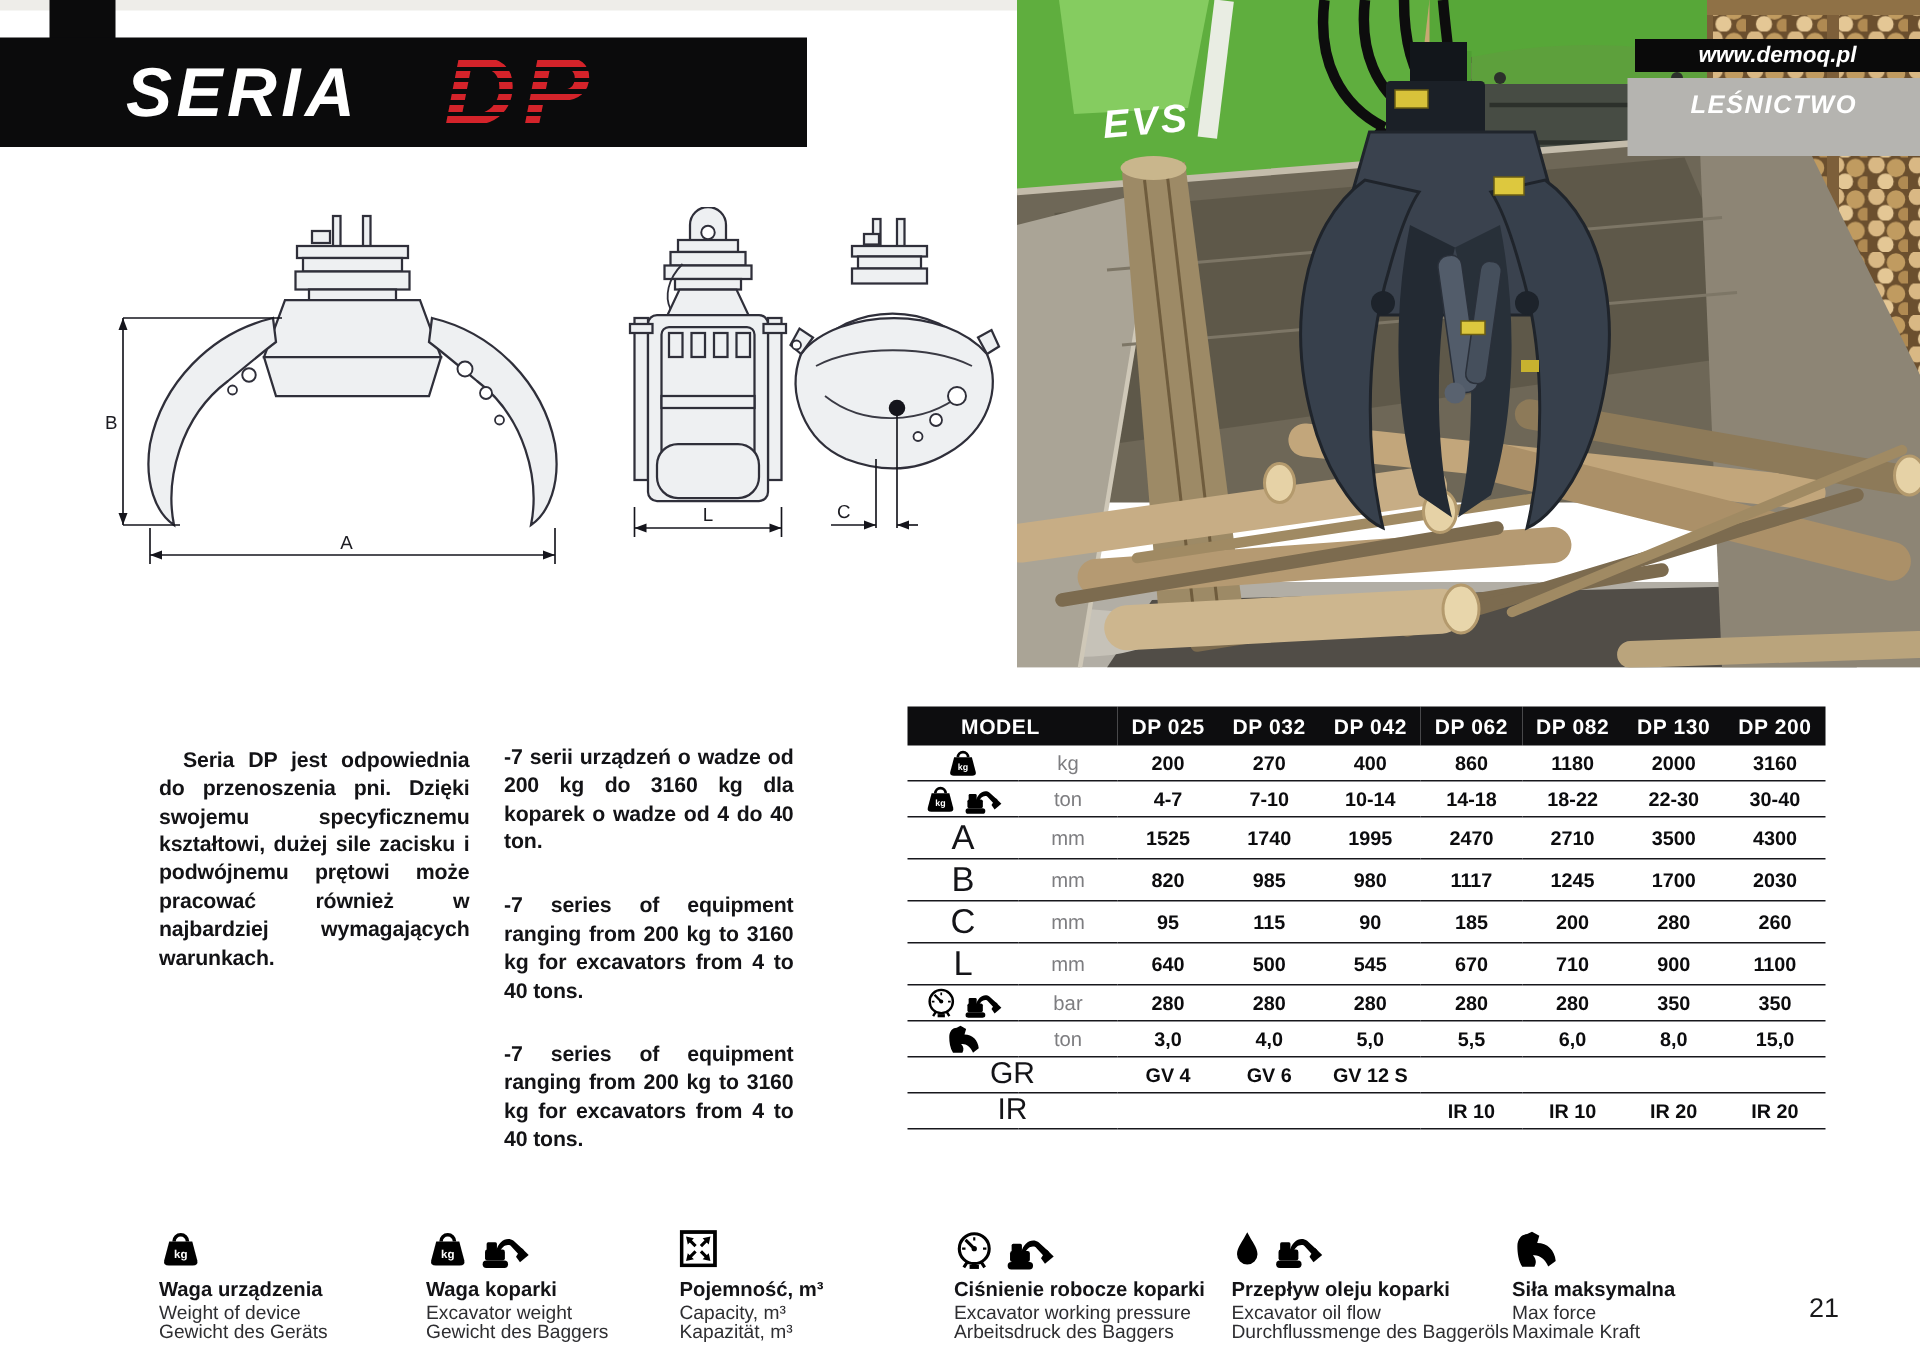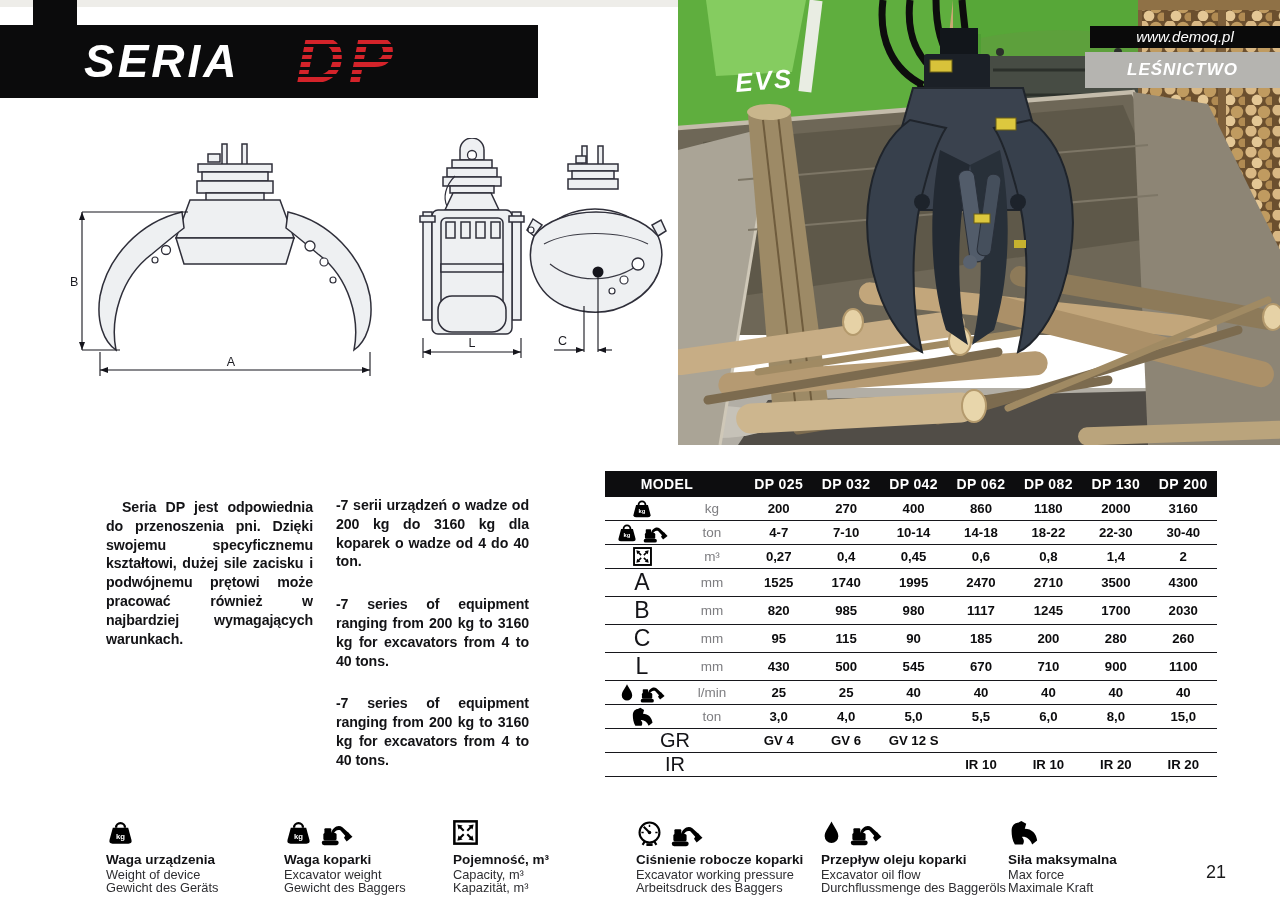--- a/index.html
+++ b/index.html
@@ -14,22 +14,22 @@
   .seria{position:absolute;left:84px;top:10px;font-size:46px;line-height:52px;
     font-style:italic;font-weight:900;color:#fff;letter-spacing:3px;}
   .dp{position:absolute;left:296px;top:0px;font-size:66px;line-height:70px;
     font-style:italic;font-weight:900;color:#d4232a;letter-spacing:5px;}
   .dp-stripes{position:absolute;left:270px;top:0;width:240px;height:73px;
     background:repeating-linear-gradient(180deg,rgba(0,0,0,0) 0 4.5px,#0b0b0c 4.5px 7.5px);}
 
   
   .photo{left:678px;top:0;width:602px;height:445px;}
   .web-banner{left:1090px;top:26px;width:190px;height:22px;background:#0a0a0a;
-    color:#fff;font-style:italic;font-weight:normal;font-size:15px;line-height:22px;text-align:center;}
-  .cat-banner{left:1085px;top:52px;width:195px;height:36px;background:#b5b4b0;
+    color:#fff;font-style:italic;font-weight:bold;font-size:15px;line-height:22px;text-align:center;}
+  .cat-banner{left:1085px;top:52px;width:195px;height:52px;background:#b5b4b0;
     color:#fff;font-style:italic;font-weight:bold;font-size:17px;line-height:36px;
     text-align:center;letter-spacing:1px;}
 
   
   .drawings{left:50px;top:138px;width:630px;height:250px;}
   .dwg-line{stroke:#2f2f3a;stroke-width:1.5;fill:#eef0f2;}
   .dim{stroke:#15151c;stroke-width:1.1;fill:none;}
   .dimlab{font-size:12.5px;fill:#1c1c22;}
 
   
@@ -392,33 +392,20 @@
             <td class="unit">ton</td>
             <td class="val">4-7</td>
             <td class="val">7-10</td>
             <td class="val">10-14</td>
             <td class="val">14-18</td>
             <td class="val">18-22</td>
             <td class="val">22-30</td>
             <td class="val">30-40</td>
           </tr>
           <tr>
-            <td class="icons"><svg width="19" height="19">
-                <use href="#i-cap"></use>
-              </svg></td>
-            <td class="unit">m³</td>
-            <td class="val">0,27</td>
-            <td class="val">0,4</td>
-            <td class="val">0,45</td>
-            <td class="val">0,6</td>
-            <td class="val">0,8</td>
-            <td class="val">1,4</td>
-            <td class="val">2</td>
-          </tr>
-          <tr>
             <td class="letter">A</td>
             <td class="unit">mm</td>
             <td class="val">1525</td>
             <td class="val">1740</td>
             <td class="val">1995</td>
             <td class="val">2470</td>
             <td class="val">2710</td>
             <td class="val">3500</td>
             <td class="val">4300</td>
           </tr>
@@ -440,42 +427,42 @@
             <td class="val">115</td>
             <td class="val">90</td>
             <td class="val">185</td>
             <td class="val">200</td>
             <td class="val">280</td>
             <td class="val">260</td>
           </tr>
           <tr>
             <td class="letter">L</td>
             <td class="unit">mm</td>
-            <td class="val">430</td>
+            <td class="val">640</td>
             <td class="val">500</td>
             <td class="val">545</td>
             <td class="val">670</td>
             <td class="val">710</td>
             <td class="val">900</td>
             <td class="val">1100</td>
           </tr>
           <tr>
-            <td class="icons"><svg width="16" height="20">
-                <use href="#i-drop"></use>
+            <td class="icons"><svg width="21" height="21">
+                <use href="#i-gauge"></use>
               </svg><svg width="28" height="20">
                 <use href="#i-exc"></use>
               </svg></td>
-            <td class="unit">l/min</td>
-            <td class="val">25</td>
-            <td class="val">25</td>
-            <td class="val">40</td>
-            <td class="val">40</td>
-            <td class="val">40</td>
-            <td class="val">40</td>
-            <td class="val">40</td>
+            <td class="unit">bar</td>
+            <td class="val">280</td>
+            <td class="val">280</td>
+            <td class="val">280</td>
+            <td class="val">280</td>
+            <td class="val">280</td>
+            <td class="val">350</td>
+            <td class="val">350</td>
           </tr>
           <tr>
             <td class="icons"><svg width="24" height="20">
                 <use href="#i-arm"></use>
               </svg></td>
             <td class="unit">ton</td>
             <td class="val">3,0</td>
             <td class="val">4,0</td>
             <td class="val">5,0</td>
             <td class="val">5,5</td>

